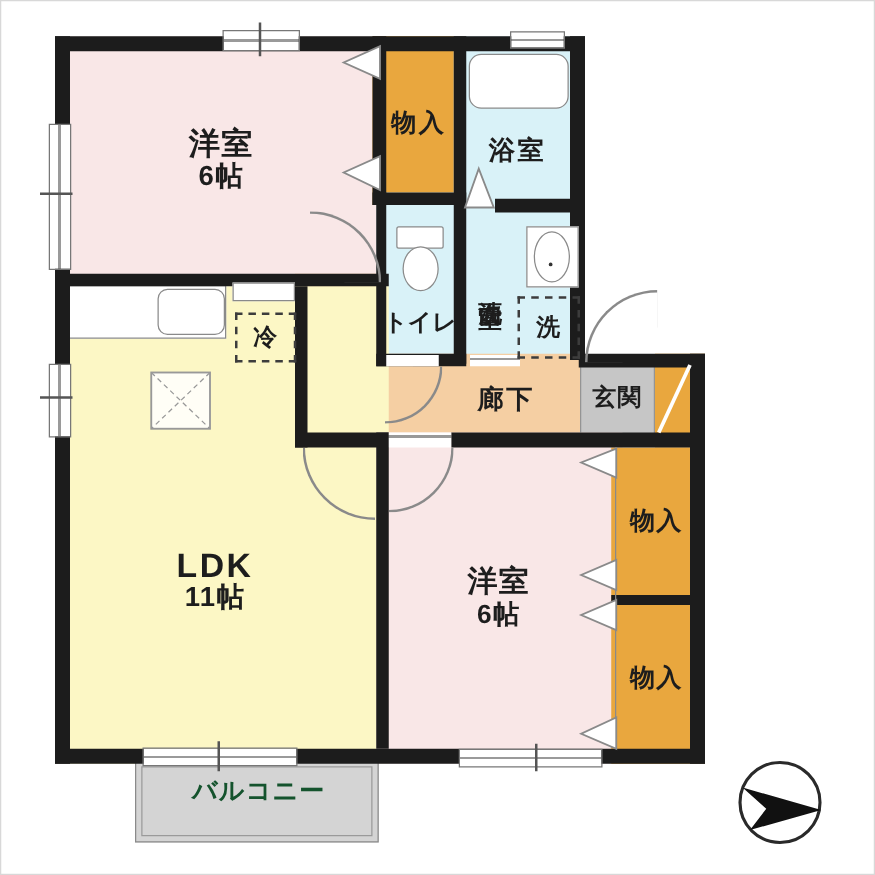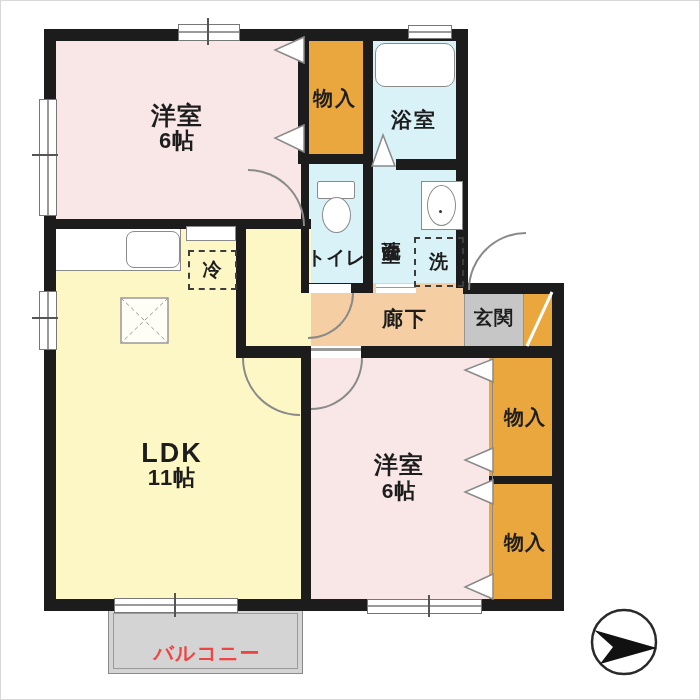--- a/index.html
+++ b/index.html
@@ -139,14 +139,14 @@
 
   <div class="lbl" style="left:171px;top:452px;font-size:27px;letter-spacing:2px;">LDK</div>
   <div class="lbl" style="left:171px;top:477px;font-size:22px;text-align:right;">11帖</div>
 
   <div class="lbl" style="left:398px;top:464px;font-size:24px;">洋室</div>
   <div class="lbl" style="left:398px;top:490px;font-size:21px;">6帖</div>
 
   <div class="lbl" style="left:524px;top:416px;font-size:20px;">物入</div>
   <div class="lbl" style="left:524px;top:541px;font-size:20px;">物入</div>
 
-  <div class="lbl" style="left:206px;top:652px;font-size:20px;color:#ef4444;">バルコニー</div>
+  <div class="lbl" style="left:206px;top:632px;font-size:20px;color:#14532d;">バルコニー</div>
 </div>
 
 </body></html>

